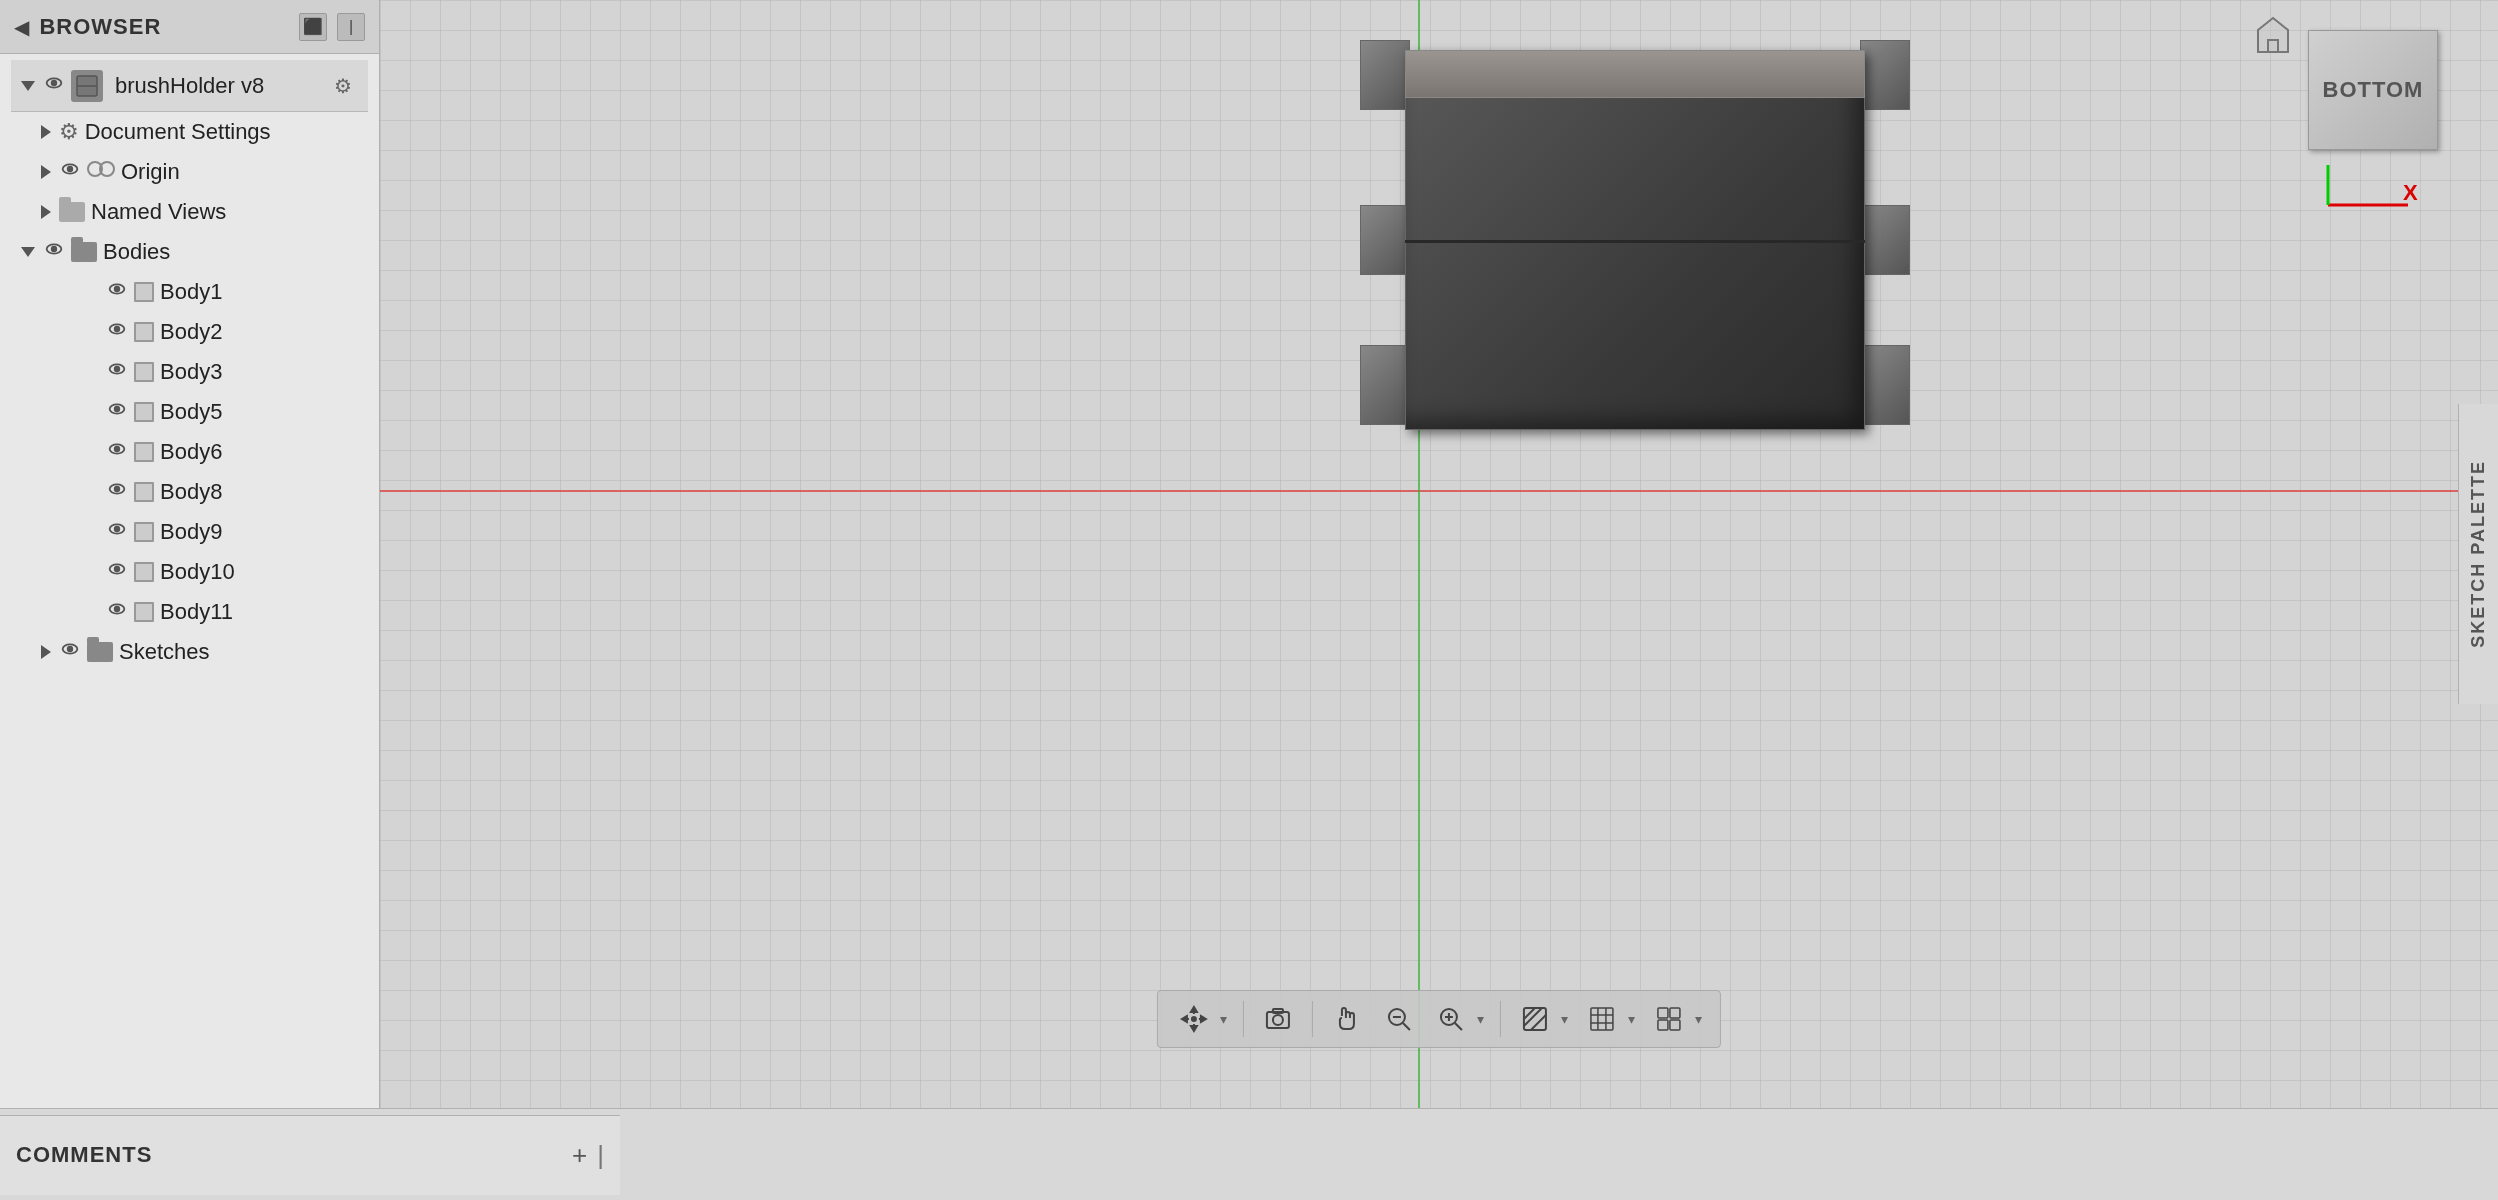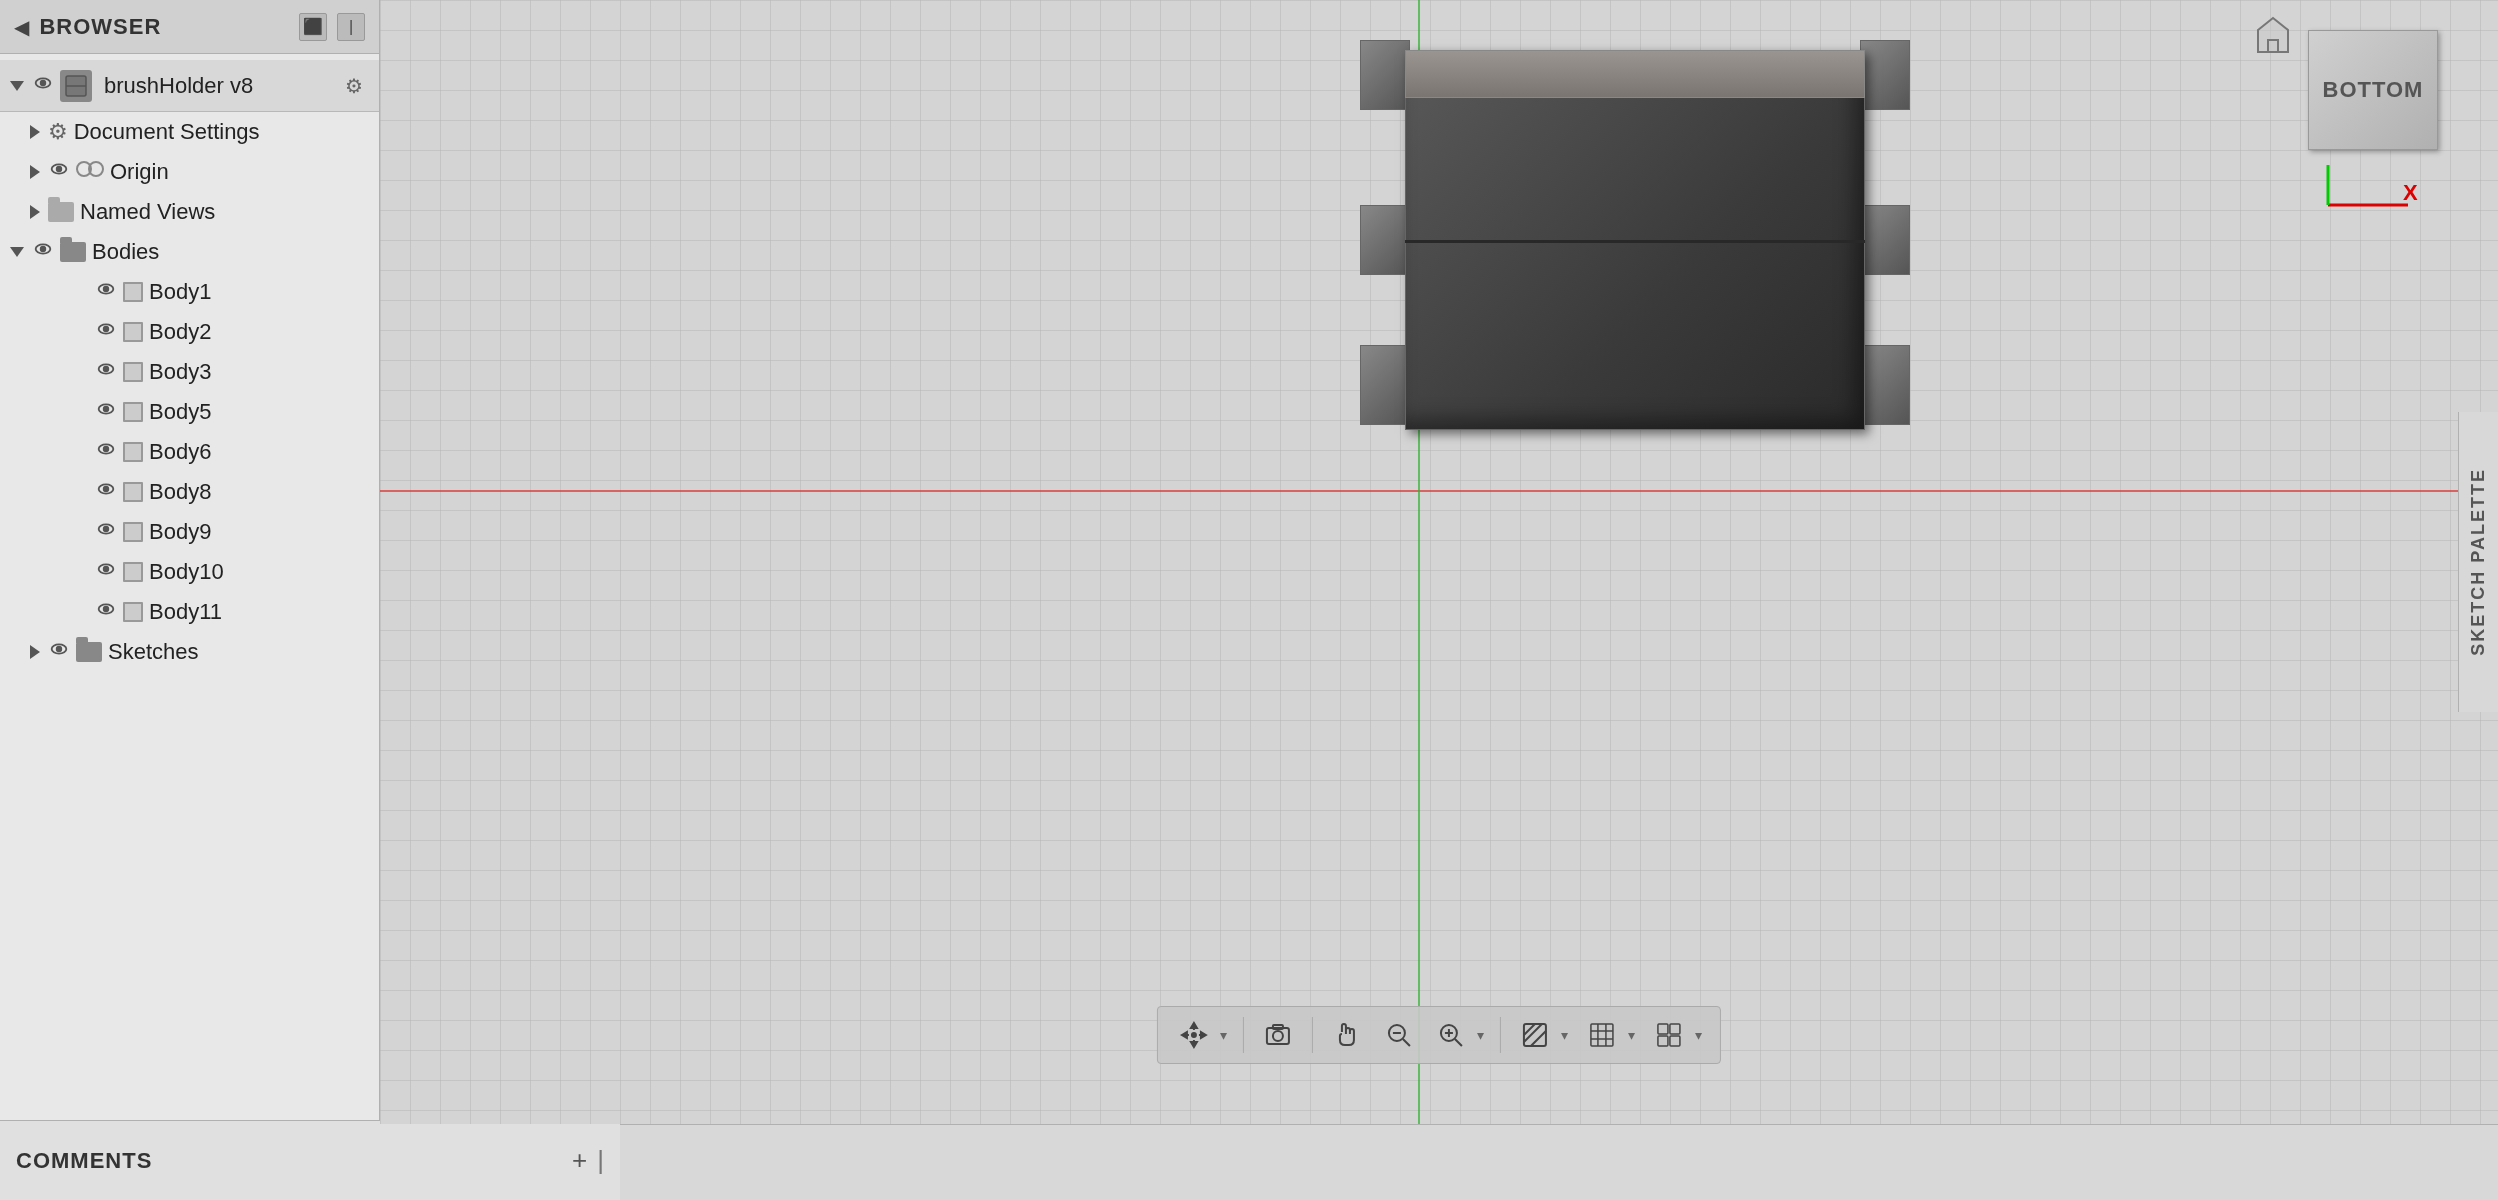--- a/index.html
+++ b/index.html
@@ -78,21 +78,21 @@
       align-items: center;
       justify-content: center;
       cursor: pointer;
       font-size: 16px;
       color: #444;
     }
 
     .browser-tree {
       flex: 1;
       overflow-y: auto;
-      padding: 6px 0;
+      padding: 6px 11px;
     }
 
     .tree-item {
       display: flex;
       align-items: center;
       padding: 5px 10px;
       cursor: pointer;
       user-select: none;
       height: 40px;
     }
@@ -439,25 +439,25 @@
     }
 
     .comments-icons {
       display: flex;
       gap: 10px;
       align-items: center;
     }
 
     
     .bottom-bar {
-      height: 76px;
+      height: 92px;
       background: #d8d8d8;
       border-top: 1px solid #b0b0b0;
       display: flex;
-      align-items: flex-end;
+      align-items: center;
     }
 
     
     .svg-icon {
       width: 22px;
       height: 22px;
     }
 
     .expand-tri {
       width: 0;

